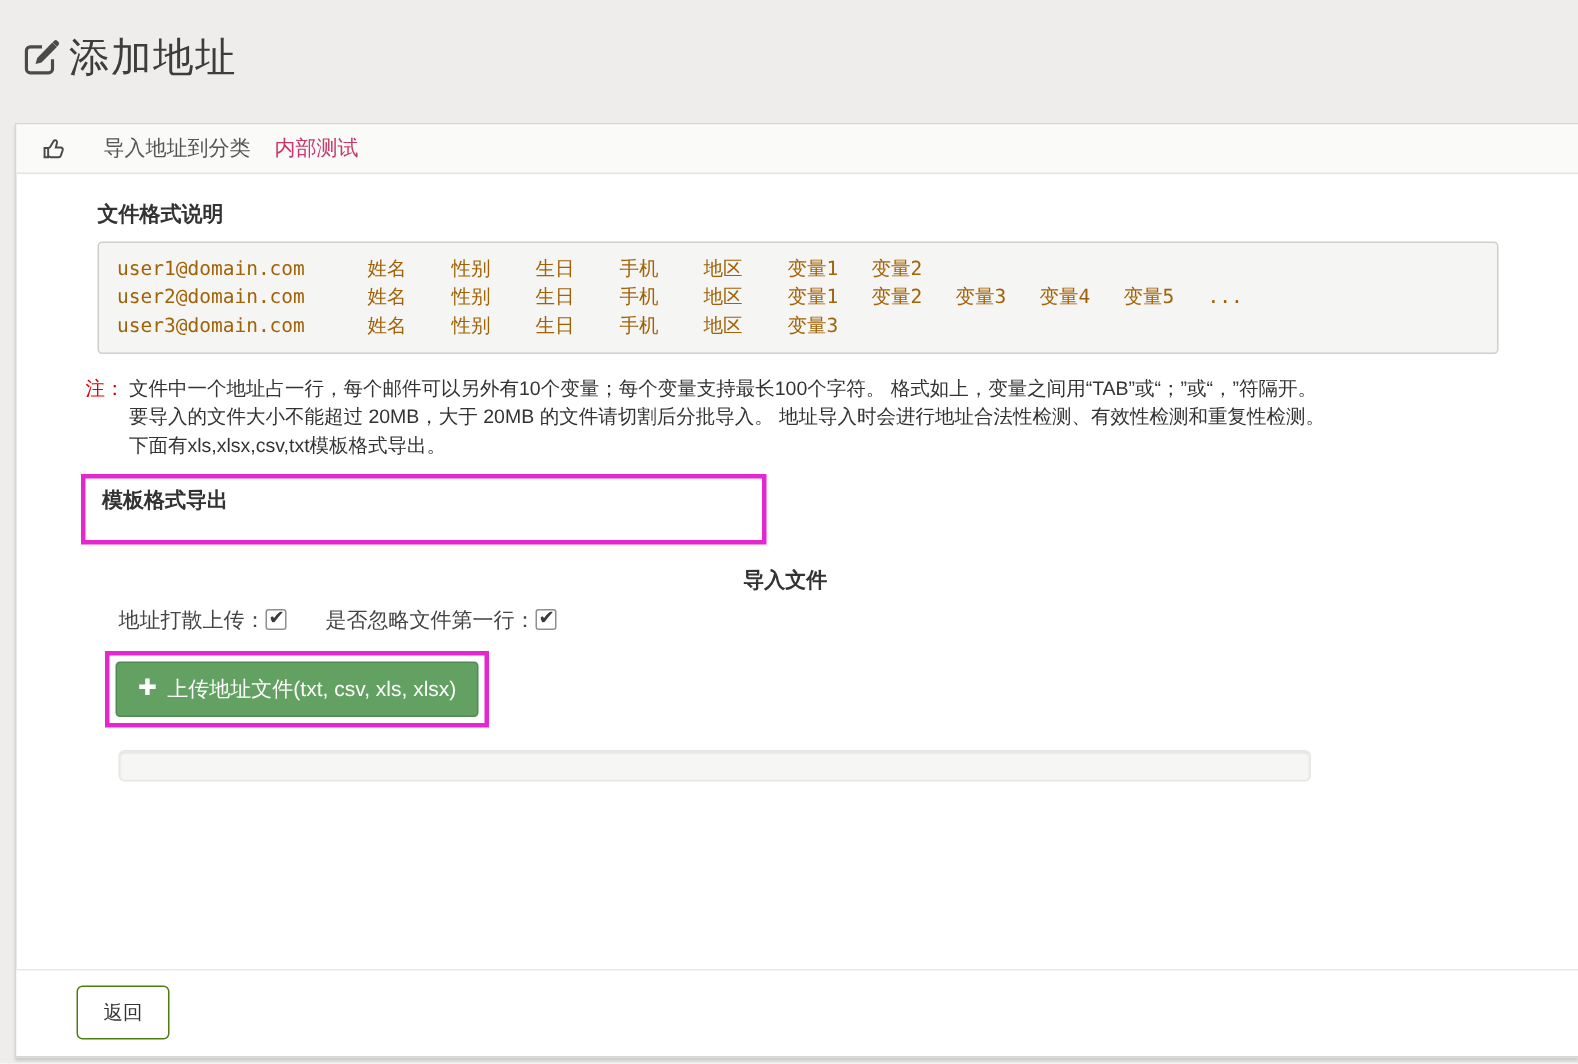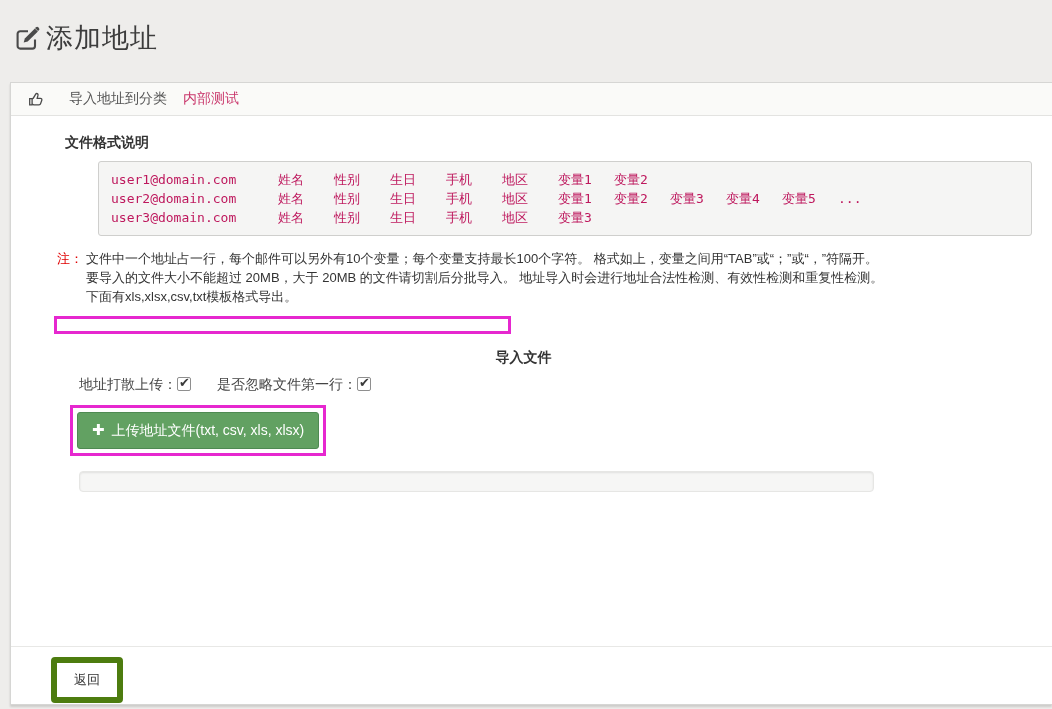--- a/index.html
+++ b/index.html
@@ -33,21 +33,21 @@
 
   .panel-body { height:530px; padding:16px 70px 0 54px; position:relative; }
 
   .section-heading { font-size:14px; font-weight:bold; color:#333; }
   .heading-format { margin:2px 0 9px 0; }
 
   
   .sample-box {
     width:934px; background:#f5f5f4; border:1px solid #cfcfcd; border-radius:3px;
     padding:8px 12px; font-family:"DejaVu Sans Mono", monospace;
-    font-size:13px; line-height:19px; color:#be185d;margin-left:33px;
+    font-size:13px; line-height:19px; color:#a16207;
   }
   .sb-row { white-space:nowrap; }
   .sb-email { display:inline-block; width:167px; }
   .sb-cell { display:inline-block; width:56px; }
 
   
   .note { display:flex; margin:13px 0 10px -8px; font-size:13px; line-height:19px; color:#333; }
   .note-label { color:#e00000; margin-right:3px; white-space:nowrap; }
 
   
@@ -84,21 +84,21 @@
   .btn-green .plus-icon { font-size:15px; margin-right:7px; font-weight:bold; }
 
   .progress-bar {
     margin:15px 0 0 14px; width:795px; height:21px;
     background:#f6f6f5; border:1px solid #e6e6e4; border-radius:4px;
     box-shadow:inset 0 1px 2px rgba(0,0,0,.09);
   }
 
   .panel-footer { height:58px; border-top:1px solid #e8e8e6; padding:10px 0 0 40px; background:#fff; }
   .btn-back {
-    background:#fff; border:6px solid #4d7c0f; border-radius:4px;
+    background:#fff; border:1px solid #4d7c0f; border-radius:4px;
     color:#333; font-size:13px; font-family:inherit;
     padding:8px 17px; cursor:pointer;
   }
 </style>
 </head>
 <body>
 
 <div class="page">
 
   <div class="page-header">
@@ -144,20 +144,21 @@
       <div class="note">
         <span class="note-label">注：</span>
         <div class="note-lines">
           <div>文件中一个地址占一行，每个邮件可以另外有10个变量；每个变量支持最长100个字符。 格式如上，变量之间用“TAB”或“；”或“，”符隔开。</div>
           <div>要导入的文件大小不能超过 20MB，大于 20MB 的文件请切割后分批导入。 地址导入时会进行地址合法性检测、有效性检测和重复性检测。</div>
           <div>下面有xls,xlsx,csv,txt模板格式导出。</div>
         </div>
       </div>
 
       <div class="hl-box template-box">
+        <div class="section-heading">模板格式导出</div>
       </div>
 
       <div class="section-heading heading-import">导入文件</div>
 
       <div class="checkbox-row">
         <span class="cb-label">地址打散上传：</span><input type="checkbox" checked="checked" style=""><span class="cb-gap"></span><span class="cb-label">是否忽略文件第一行：</span><input type="checkbox" checked="checked" style="">
       </div>
 
       <div class="hl-box upload-box">
         <button class="btn-green">

